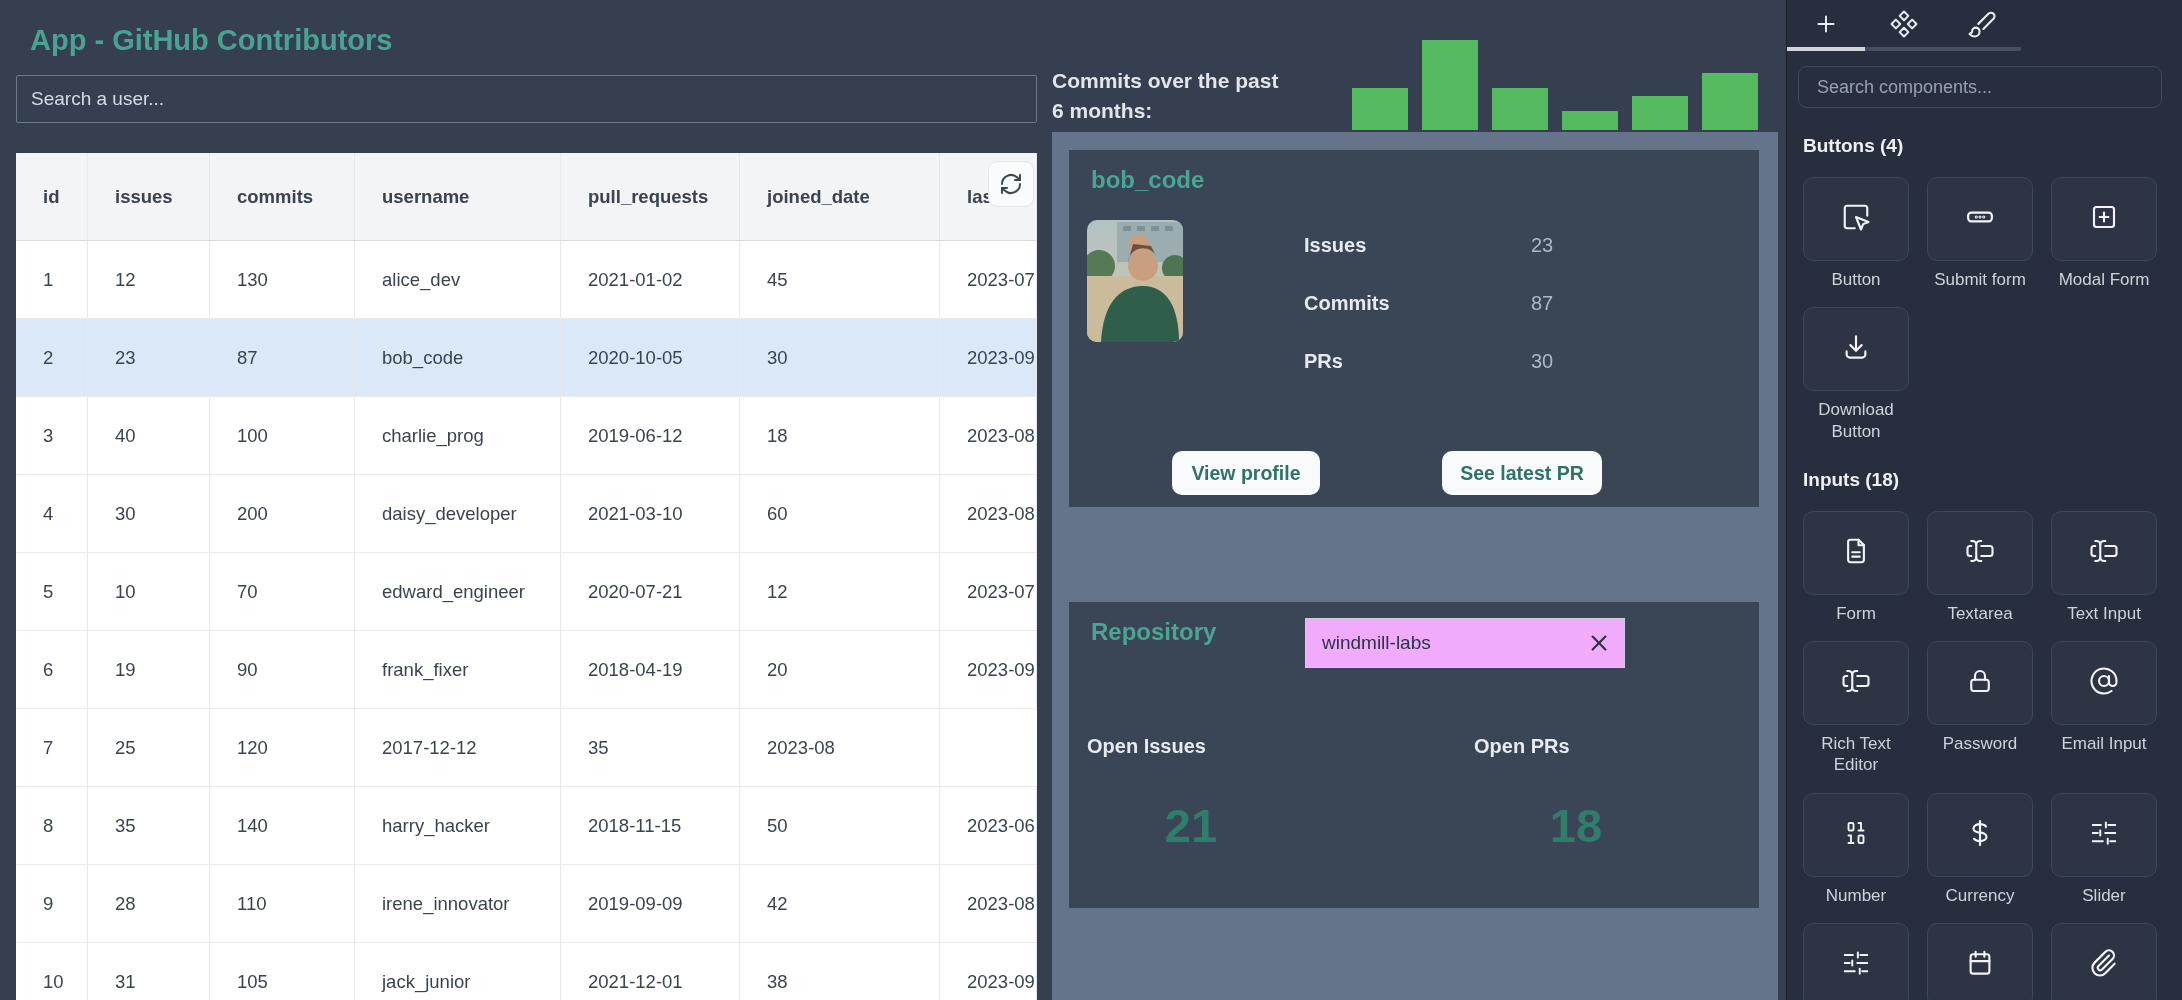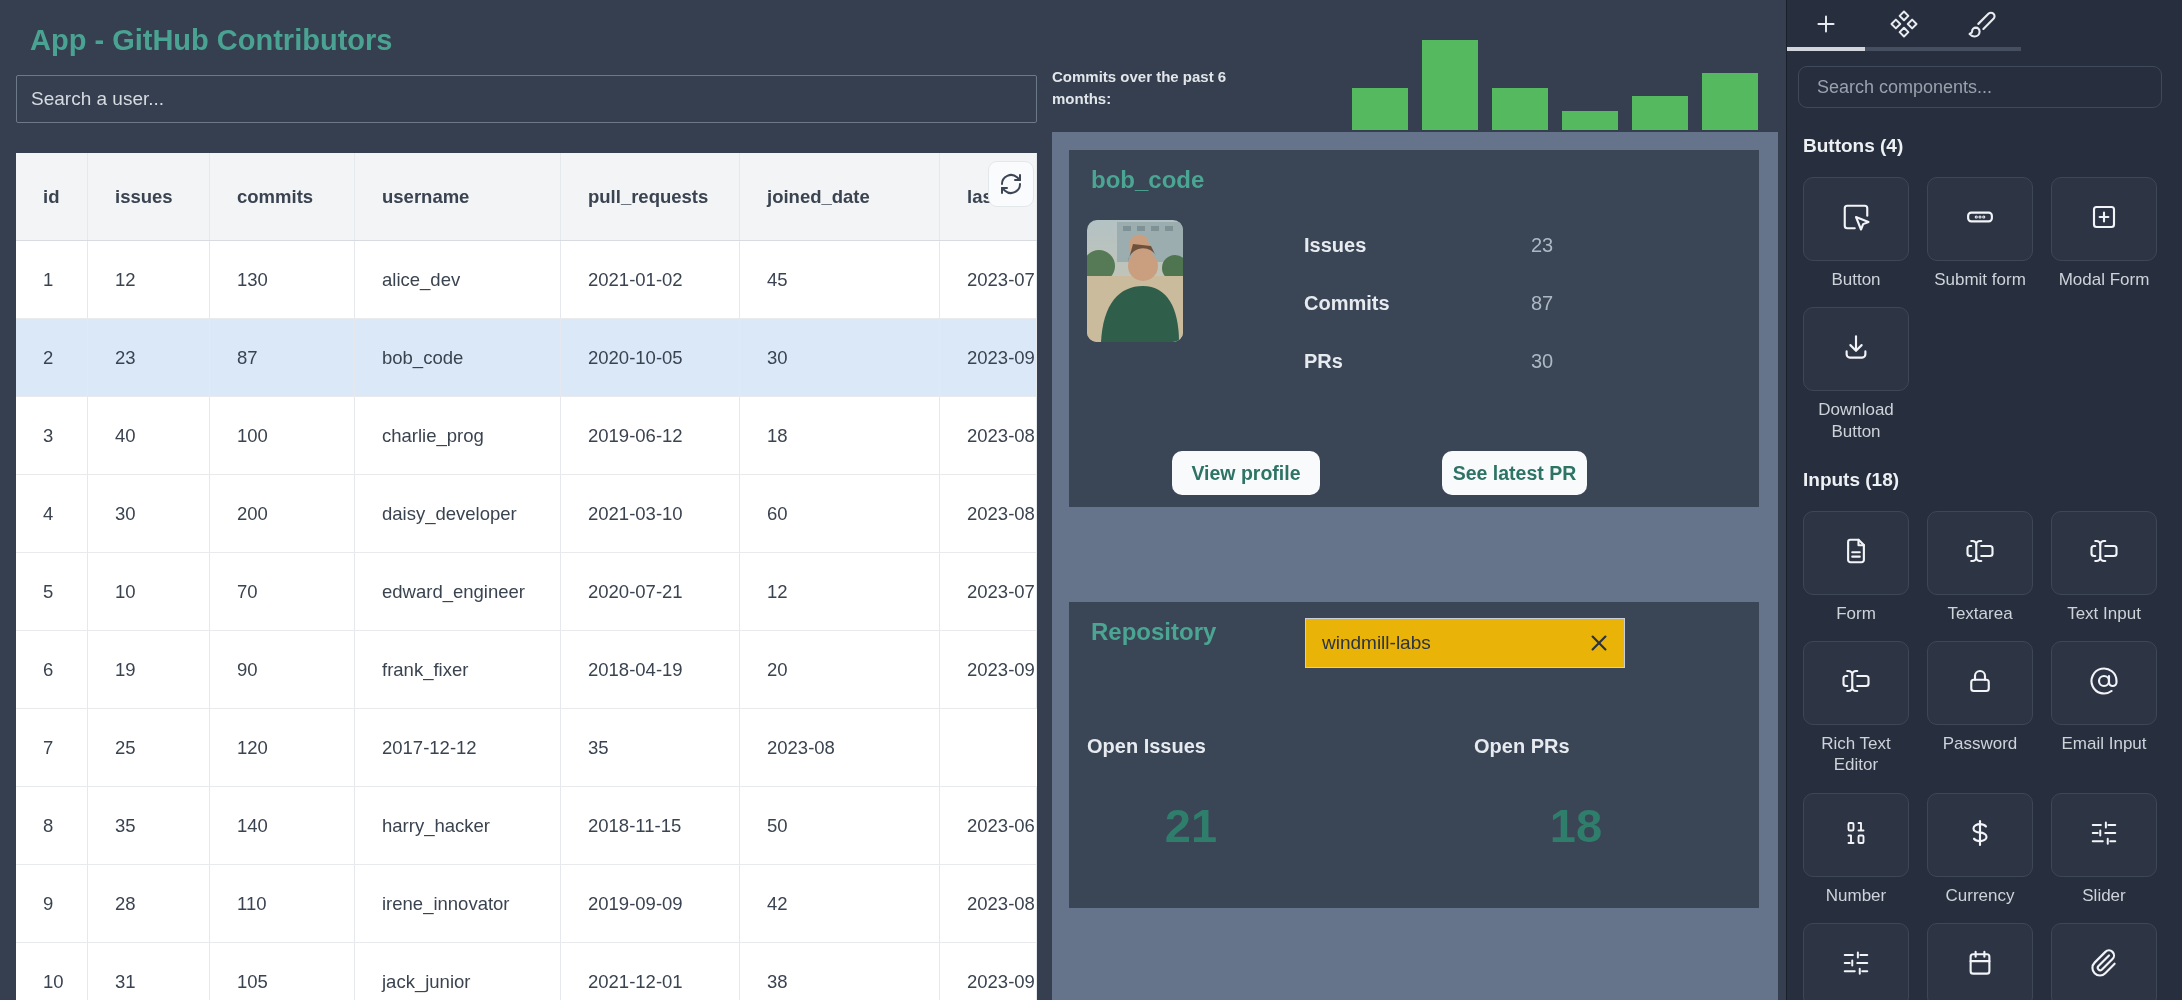--- a/index.html
+++ b/index.html
@@ -18,39 +18,39 @@
     font-size:18.5px;color:#3a4350;overflow:hidden;white-space:nowrap;}
   .th{font-weight:bold;}
   .tbody .trow{height:78px;background:#ffffff;border-bottom:1px solid #e8eaee;}
   .tbody .trow.selected{background:#dbe8f8;}
   .table-footer-bar{position:absolute;left:0;bottom:0;width:100%;height:9px;background:#2b3443;}
   .refresh-btn{position:absolute;top:8px;right:3px;width:46px;height:46px;background:#fafbfc;
     border:1px solid #e4e7ea;border-radius:9px;display:flex;align-items:center;justify-content:center;cursor:pointer;}
   .refresh-btn svg{stroke:#3c4654;}
 
   
-  .chart-label{position:absolute;left:1052px;top:66px;width:230px;font-size:15px;font-weight:bold;
+  .chart-label{position:absolute;left:1052px;top:66px;width:230px;font-size:21px;font-weight:bold;
     color:#e2e6ea;line-height:1.45;}
   .bars{position:absolute;left:1352px;top:40px;width:412px;height:90px;display:flex;align-items:flex-end;gap:14px;}
   .bar{width:56px;}
   .mid-panel{position:absolute;left:1052px;top:132px;width:726px;height:868px;background:#66748b;}
   .card{position:absolute;background:#3a4556;}
   .card-user{left:17px;top:18px;width:690px;height:357px;}
   .card-repo{left:17px;top:470px;width:690px;height:306px;}
   .card-title{position:absolute;left:22px;top:16px;font-size:24px;font-weight:bold;color:#4ba593;}
   .avatar{position:absolute;left:18px;top:70px;width:96px;height:122px;border-radius:10px;overflow:hidden;}
   .stats{position:absolute;left:235px;top:66px;width:340px;}
   .stat-row{display:flex;height:58px;align-items:center;}
   .stat-label{width:227px;font-size:20px;font-weight:bold;color:#e7ebf0;}
   .stat-value{font-size:20px;color:#aeb8c4;}
   .card-btn{position:absolute;height:44px;background:#f9fafb;border:none;border-radius:10px;
     font-size:19.5px;font-weight:bold;color:#2d7366;cursor:pointer;}
   .btn-view{left:103px;top:301px;width:148px;}
-  .btn-pr{left:373px;top:301px;width:145px;}
-  .repo-input{position:absolute;left:236px;top:16px;width:320px;height:50px;background:#eab308;
+  .btn-pr{left:373px;top:301px;width:160px;}
+  .repo-input{position:absolute;left:236px;top:16px;width:320px;height:50px;background:#f0abfc;
     border:1px solid #c9cfd8;display:flex;align-items:center;}
   .repo-input input{flex:1;border:none;outline:none;font-size:19px;color:#2b3442;padding-left:16px;background:transparent;}
   .repo-clear{border:none;background:transparent;cursor:pointer;padding:0 14px;display:flex;align-items:center;}
   .repo-clear svg{stroke:#2b3442;}
   .repo-stat-label{position:absolute;font-size:20px;font-weight:bold;color:#e7ebf0;top:133px;}
   .rs-label-0{left:18px;} .rs-label-1{left:405px;}
   .repo-stat-value{position:absolute;top:196px;width:130px;text-align:center;font-size:47px;font-weight:bold;color:#2f7e6c;}
   .rs-value-0{left:57px;} .rs-value-1{left:442px;}
 
   

